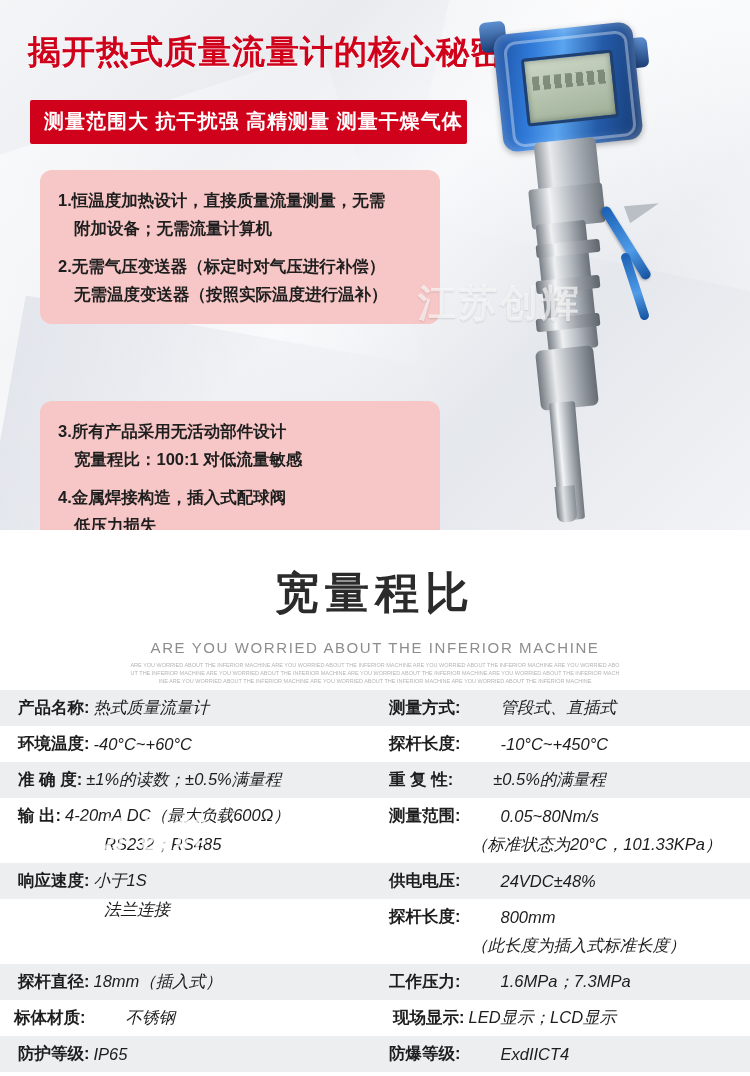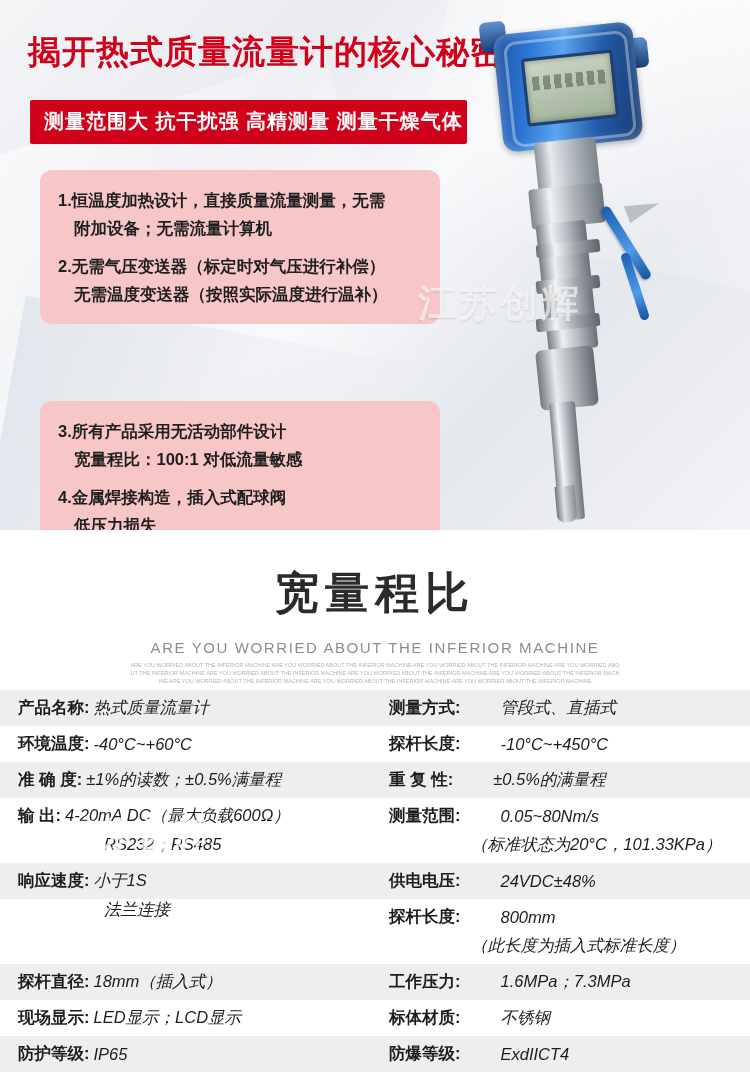--- a/index.html
+++ b/index.html
@@ -517,27 +517,27 @@
       <span class="spec-label">探杆直径:</span>
       <span class="spec-value">18mm（插入式）</span>
     </div>
     <div class="spec-col right">
       <span class="spec-label">工作压力:</span>
       <span class="spec-value">1.6MPa；7.3MPa</span>
     </div>
   </div>
 
   <div class="spec-row">
+    <div class="spec-col right">
+      <span class="spec-label">标体材质:</span>
+      <span class="spec-value">不锈钢</span>
+    </div>
     <div class="spec-col">
       <span class="spec-label">现场显示:</span>
       <span class="spec-value">LED显示；LCD显示</span>
-    </div>
-    <div class="spec-col right">
-      <span class="spec-label">标体材质:</span>
-      <span class="spec-value">不锈钢</span>
     </div>
   </div>
 
   <div class="spec-row alt">
     <div class="spec-col">
       <span class="spec-label">防护等级:</span>
       <span class="spec-value">IP65</span>
     </div>
     <div class="spec-col right">
       <span class="spec-label">防爆等级:</span>

